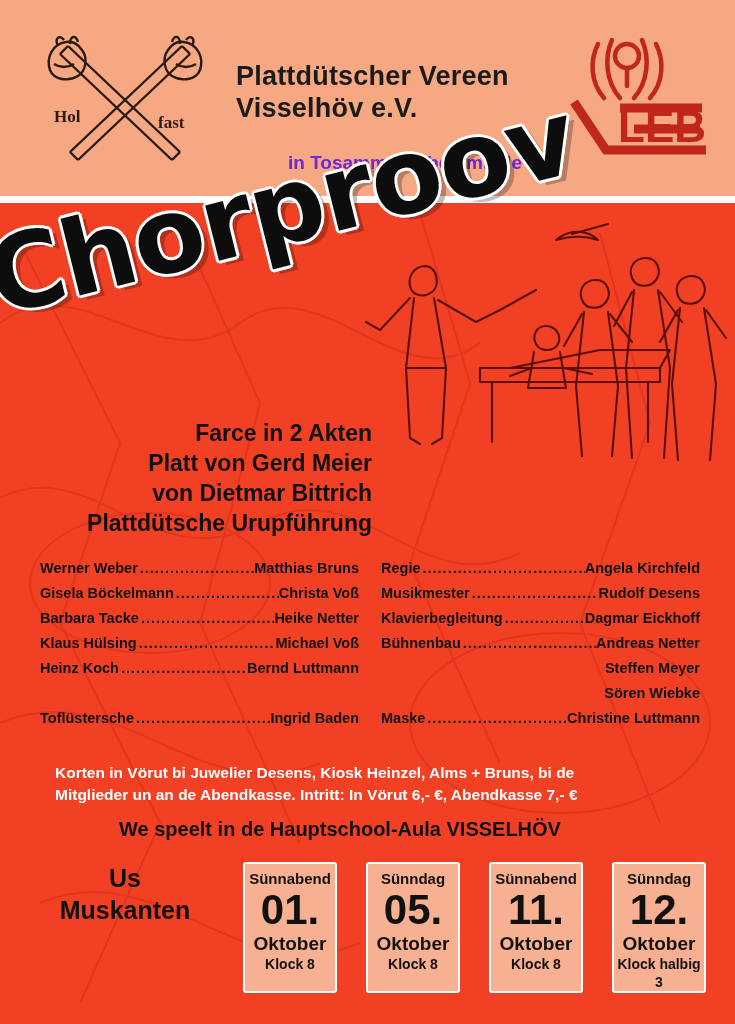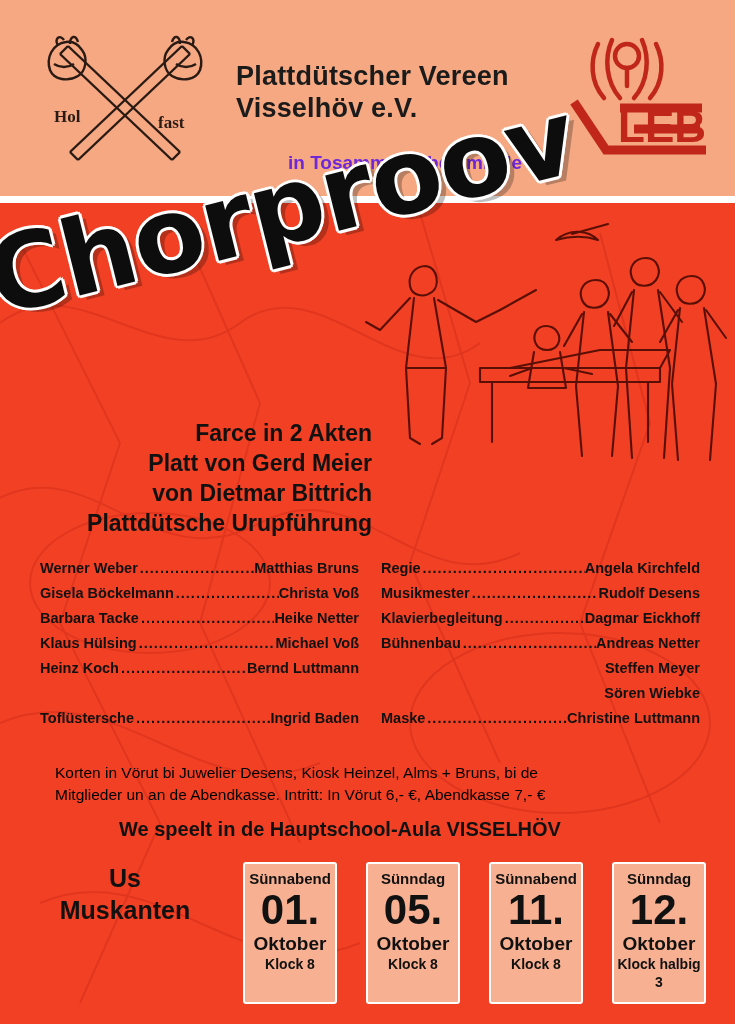--- a/index.html
+++ b/index.html
@@ -154,23 +154,23 @@
   }
   .cast-name { flex: 0 0 auto; }
   .cast-row.name-only { justify-content: flex-end; }
   .cast-spacer { height: 25px; }
 
   
   .tickets {
     position: absolute;
     left: 55px; top: 762px;
     width: 640px;
-    color: #000000;
+    color: #ffffff;
     font-size: 15.5px;
-    font-weight: normal;
+    font-weight: bold;
     line-height: 22px;
   }
   .venue {
     position: absolute;
     left: 0; top: 818px;
     width: 658px;
     text-align: center;
     color: #111111;
     font-size: 20px;
     font-weight: bold;
@@ -196,21 +196,21 @@
     display: flex;
     gap: 8px;
   }
   .date-card {
     flex: 1 1 0;
     background: #f7b092;
     border: 2px solid #ffffff;
     border-radius: 3px;
     text-align: center;
     color: #111111;
-    padding: 6px 2px 11px 2px;
+    padding: 6px 2px 0 2px;
     box-sizing: border-box;
     margin-left: 21px;
   }
   .date-weekday { font-size: 15px; font-weight: bold; }
   .date-day { font-size: 42px; font-weight: bold; line-height: 46px; }
   .date-month { font-size: 19px; font-weight: bold; line-height: 22px; }
   .date-time { font-size: 14px; font-weight: bold; line-height: 18px; }
 </style>
 </head>
 <body>

